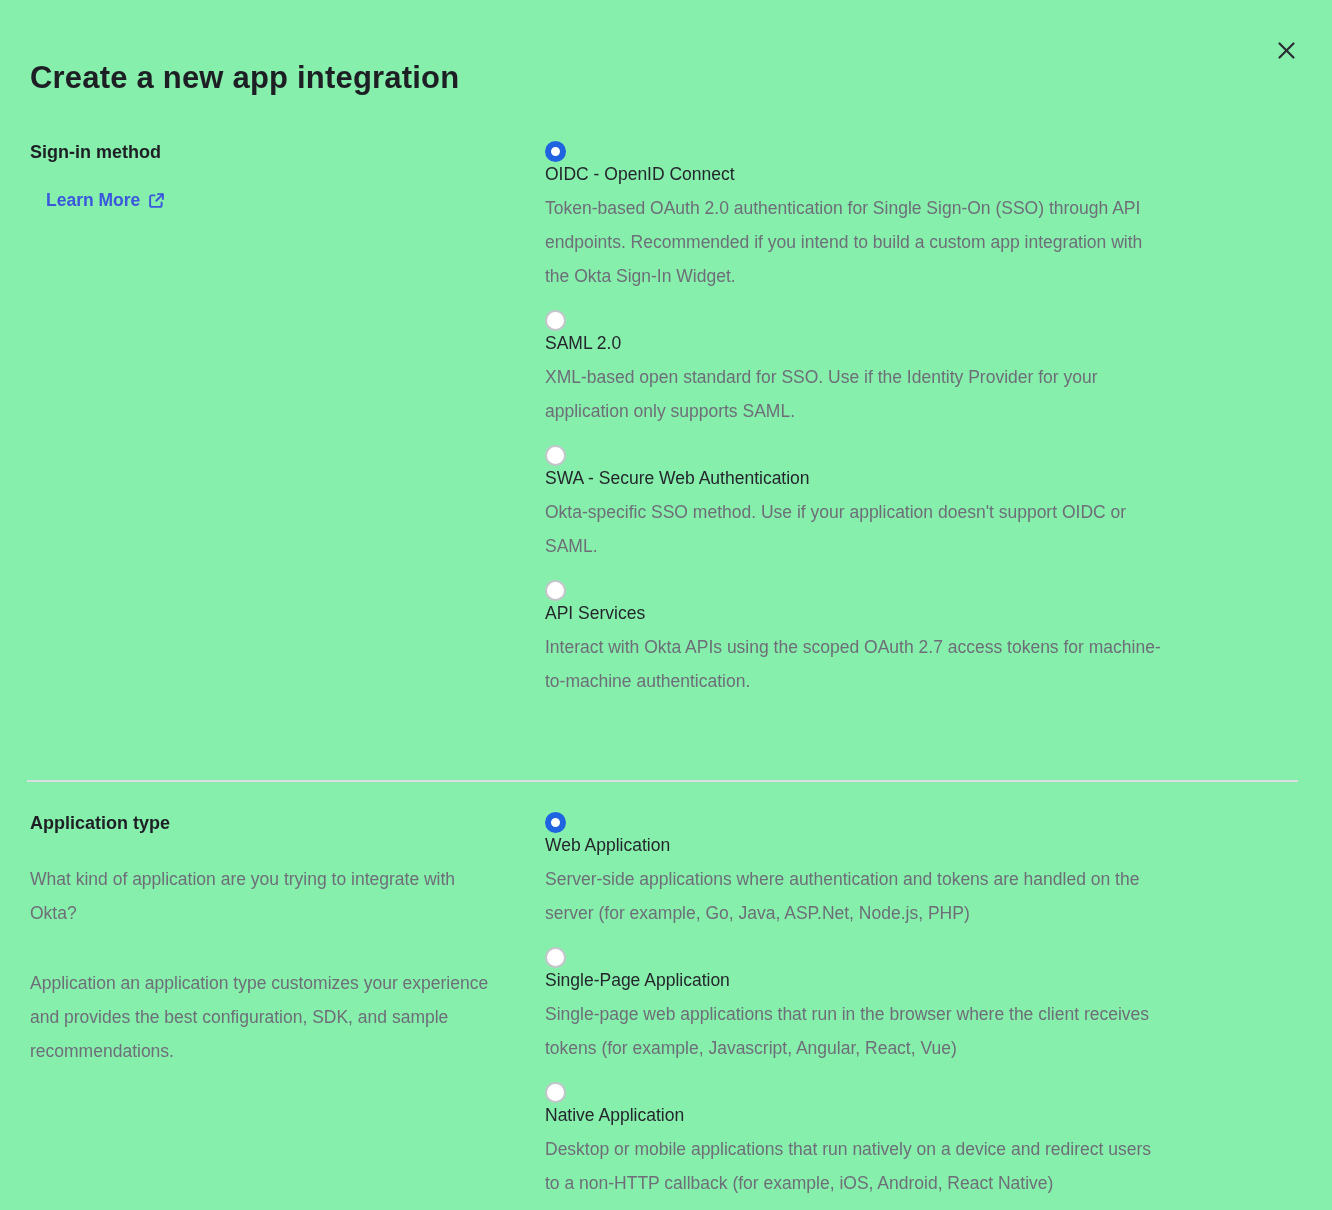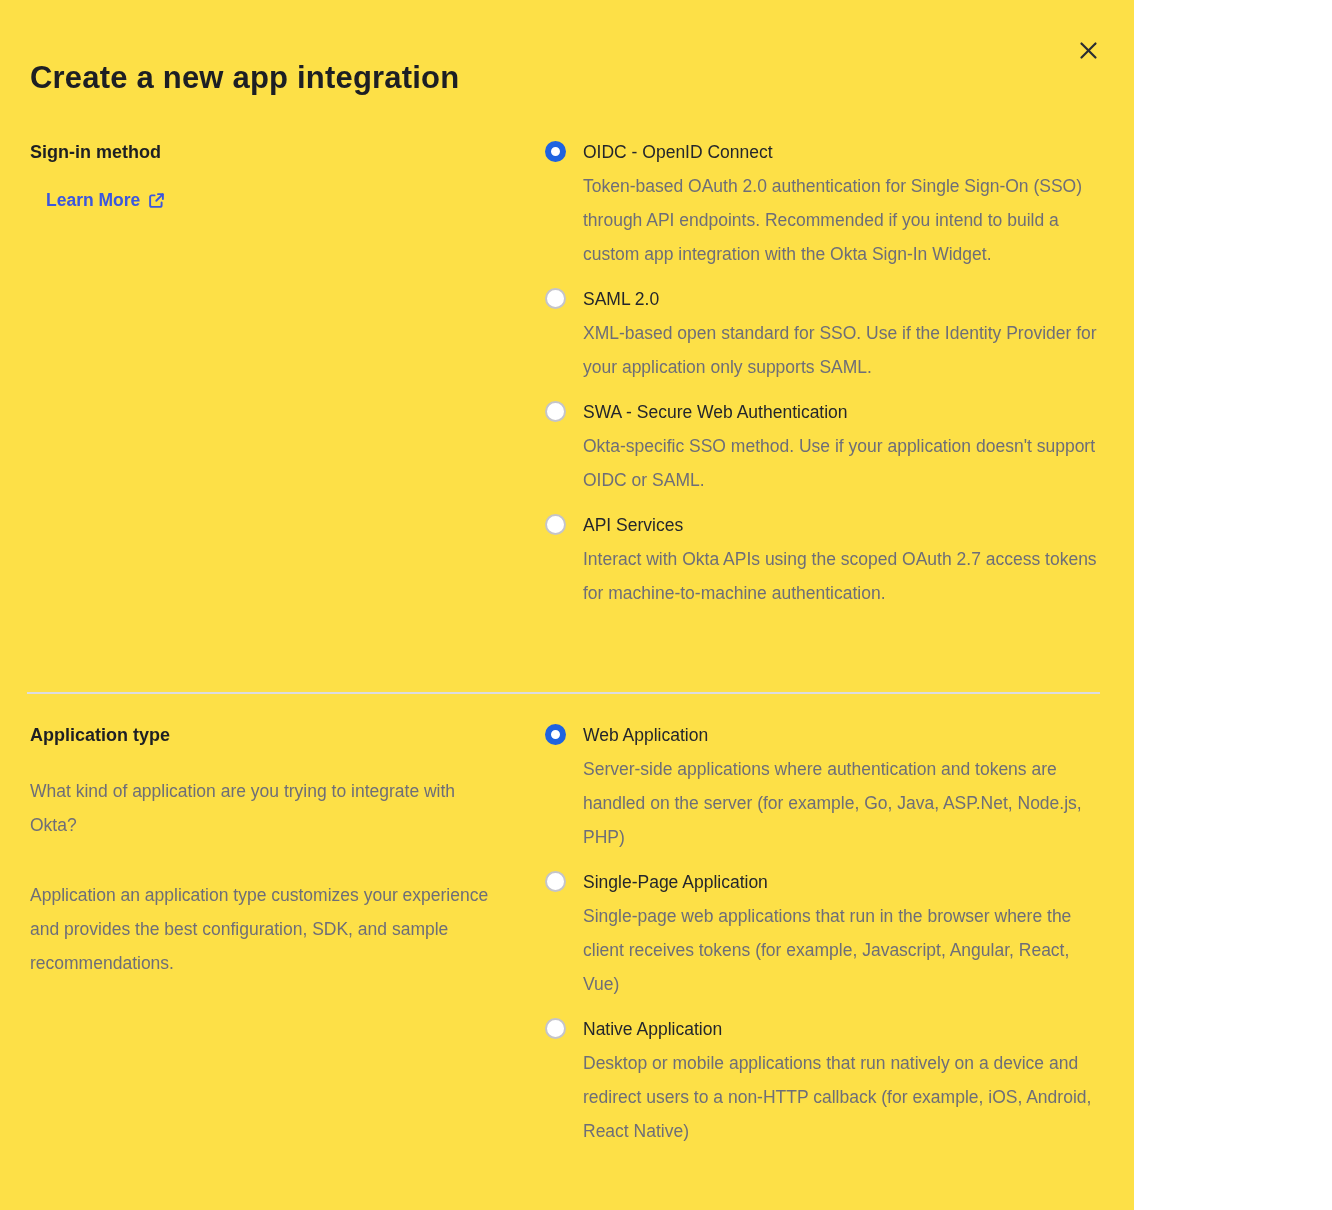--- a/index.html
+++ b/index.html
@@ -3,23 +3,23 @@
 <meta charset="utf-8">
 <style>
   * { margin: 0; padding: 0; box-sizing: border-box; }
   html, body { background: #ffffff; }
   body {
     font-family: "Liberation Sans", "DejaVu Sans", sans-serif;
     color: #1d1f24;
   }
   .dialog {
     position: relative;
-    width: 1134px;
+    width: 1332px;
     height: 1210px;
-    background: #fde047;
+    background: #86efac;
     overflow: hidden;
   }
   .close-btn {
     position: absolute;
     top: 34px;
     right: 30px;
     width: 32px;
     height: 32px;
     background: none;
     border: none;
@@ -75,20 +75,21 @@
     line-height: 34px;
     color: #6e6e78;
     max-width: 460px;
   }
   .left-paragraph + .left-paragraph { margin-top: 36px; }
   .option {
     display: flex;
     align-items: flex-start;
     margin-bottom: 16px;
     cursor: pointer;
+    flex-direction: column;
   }
   .radio {
     width: 21px;
     height: 21px;
     border-radius: 50%;
     border: 2px solid #c4c4cb;
     background: #ffffff;
     flex-shrink: 0;
     margin-top: 1px;
     margin-right: 17px;

